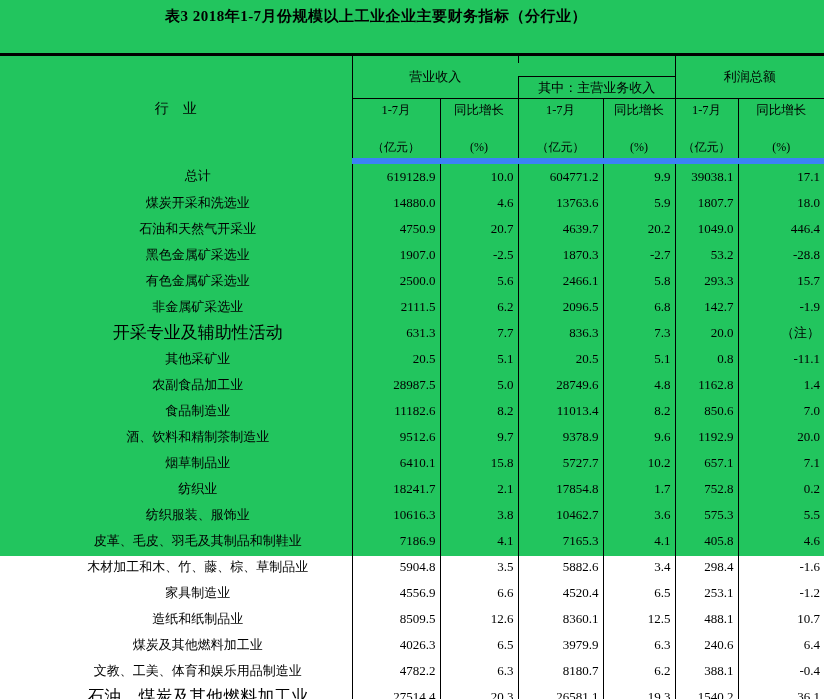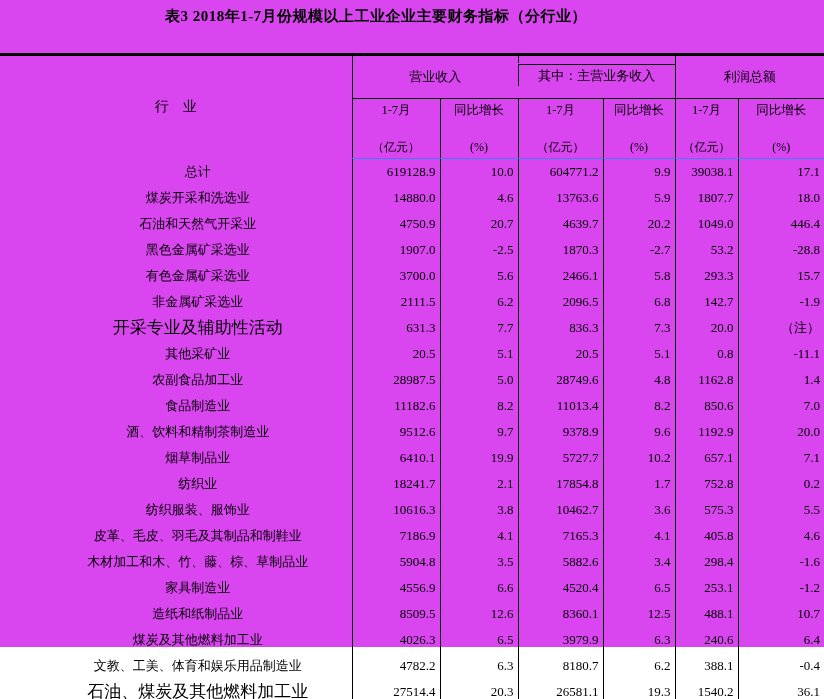--- a/index.html
+++ b/index.html
@@ -4,21 +4,21 @@
 <style>
   * { box-sizing: border-box; }
   html, body {
     margin: 0; padding: 0;
     background: #ffffff;
     width: 824px; height: 699px;
     overflow: hidden;
     font-family: "Liberation Serif", "DejaVu Serif", serif;
     color: #000;
   }
-  .page { position: relative; width: 824px; height: 647px; background: #d946ef; }
+  .page { position: relative; width: 824px; height: 556px; background: #22c55e; }
 
   .title {
     width: 752px;
     padding-top: 7px;
     text-align: center;
     font-size: 15px;
     font-weight: bold;
     line-height: 18px;
     letter-spacing: 0.5px;
     white-space: nowrap;
@@ -52,37 +52,37 @@
   .th-grp {
     font-size: 13px;
     text-align: center;
     vertical-align: middle;
     border-bottom: 1px solid #000;
   }
   .th-rev, .th-profit { border-left: 1px solid #000; }
   .th-sub { position: relative; }
   .subbox {
     position: absolute;
-    left: 0; right: 0; bottom: 12px;
+    left: 0; right: 0; bottom: 0;
     height: 22px;
     line-height: 22px;
     border-top: 1px solid #000;
     border-left: 1px solid #000;
     text-align: center;
     font-size: 13px;
   }
   .toptick {
     position: absolute;
     left: 0; top: 0;
     width: 1px; height: 7px;
     background: #000;
   }
   tr.subrow th {
     border-left: 1px solid #000;
-    border-bottom: 1px solid #3b82f6;
+    border-bottom: 6px solid #3b82f6;
     text-align: center;
     vertical-align: middle;
     font-size: 12.5px;
   }
   tr.subrow th .ln { display: block; line-height: 22px; }
   tr.subrow th .unit { font-size: 12px; margin-top: 15px; }
 
   tbody td {
     height: 26px;
     line-height: 26px;
@@ -185,21 +185,21 @@
           <td class="c-ind">黑色金属矿采选业</td>
           <td class="c-num">1907.0</td>
           <td class="c-num">-2.5</td>
           <td class="c-num">1870.3</td>
           <td class="c-num">-2.7</td>
           <td class="c-num">53.2</td>
           <td class="c-num">-28.8</td>
         </tr>
         <tr>
           <td class="c-ind">有色金属矿采选业</td>
-          <td class="c-num">3700.0</td>
+          <td class="c-num">2500.0</td>
           <td class="c-num">5.6</td>
           <td class="c-num">2466.1</td>
           <td class="c-num">5.8</td>
           <td class="c-num">293.3</td>
           <td class="c-num">15.7</td>
         </tr>
         <tr>
           <td class="c-ind">非金属矿采选业</td>
           <td class="c-num">2111.5</td>
           <td class="c-num">6.2</td>
@@ -249,21 +249,21 @@
           <td class="c-num">9512.6</td>
           <td class="c-num">9.7</td>
           <td class="c-num">9378.9</td>
           <td class="c-num">9.6</td>
           <td class="c-num">1192.9</td>
           <td class="c-num">20.0</td>
         </tr>
         <tr>
           <td class="c-ind">烟草制品业</td>
           <td class="c-num">6410.1</td>
-          <td class="c-num">19.9</td>
+          <td class="c-num">15.8</td>
           <td class="c-num">5727.7</td>
           <td class="c-num">10.2</td>
           <td class="c-num">657.1</td>
           <td class="c-num">7.1</td>
         </tr>
         <tr>
           <td class="c-ind">纺织业</td>
           <td class="c-num">18241.7</td>
           <td class="c-num">2.1</td>
           <td class="c-num">17854.8</td>

